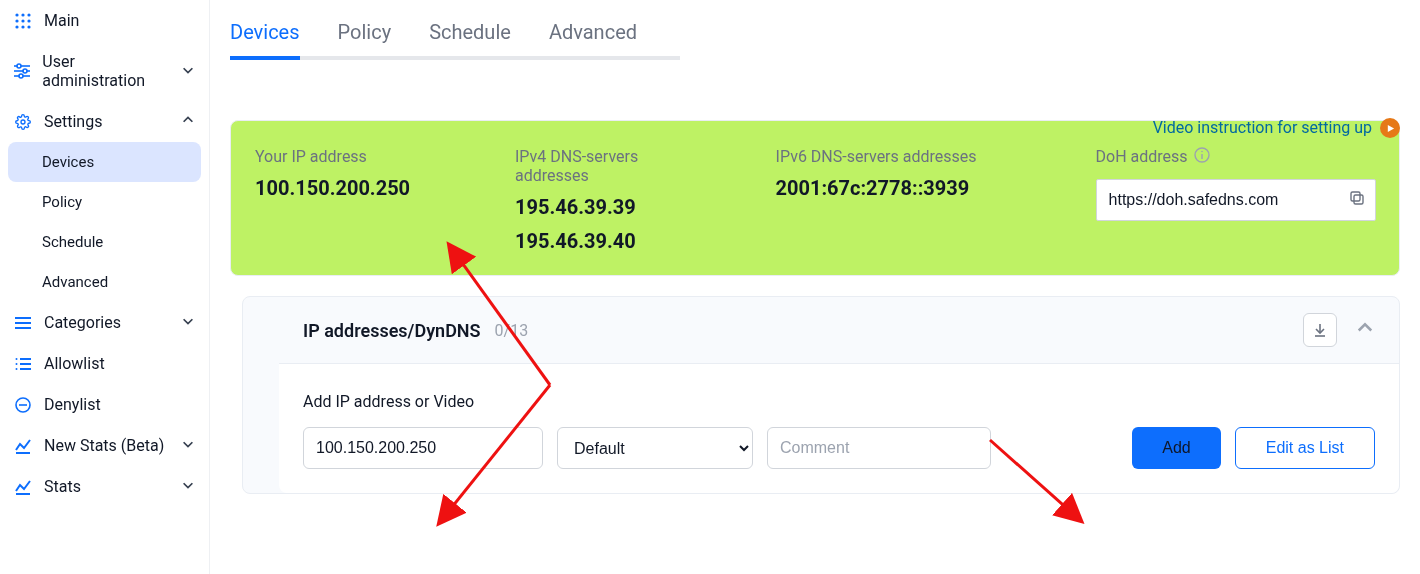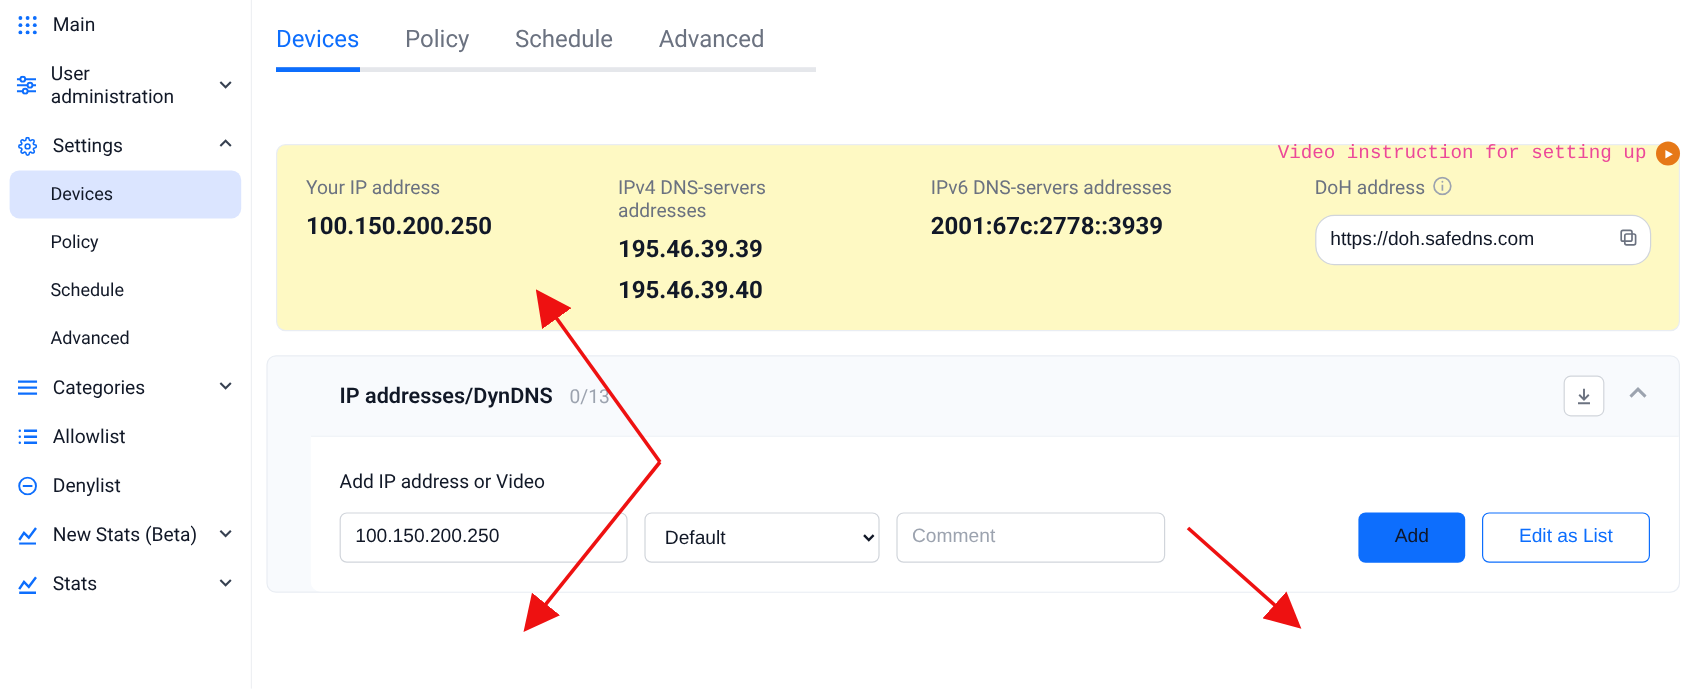--- a/index.html
+++ b/index.html
@@ -9,33 +9,33 @@
     .side-item { display: flex; align-items: center; gap: 12px; padding: 11px 14px; font-size: 16px; cursor: pointer; color: #111827; }
     .side-item .icon { width: 18px; height: 18px; display: inline-flex; align-items: center; justify-content: center; color: #0d6efd; }
     .side-item.sub { padding-left: 42px; font-size: 15px; color: #111827; }
     .side-item.sub.active { background: #dbe5ff; border-radius: 8px; margin: 0 8px; padding-left: 34px; }
     .side-item .chev { margin-left: auto; color: #374151; }
     .main { flex: 1; padding: 0 0 0 0; position: relative; }
     .tabs-wrap { padding: 20px 20px 0 20px; }
     .tabs { display: flex; gap: 38px; border-bottom: 4px solid #e5e7eb; width: 450px; }
     .tab { font-size: 20px; color: #6b7280; padding-bottom: 12px; margin-bottom: -4px; border-bottom: 4px solid transparent; cursor: pointer; }
     .tab.active { color: #0d6efd; border-bottom-color: #0d6efd; }
-    .video-link { position: absolute; right: 20px; top: 118px; color: #ec4899; font-size: 16px; display: flex; align-items: center; gap: 8px; cursor: pointer; font-family: Liberation Mono, monospace; }
+    .video-link { position: absolute; right: 20px; top: 118px; color: #0369a1; font-size: 16px; display: flex; align-items: flex-start; gap: 8px; cursor: pointer; }
     .video-link .play { width: 20px; height: 20px; border-radius: 50%; background: #e67817; display: inline-flex; align-items: center; justify-content: center; }
     .video-link .play svg { fill: #fff; }
-    .panel { margin: 60px 20px 0 20px; border: 1px solid #e9edf3; border-radius: 8px; background: #fef9c3; padding: 26px 24px 20px 24px; display: flex; gap: 60px; }
+    .panel { margin: 60px 20px 0 20px; border: 1px solid #e9edf3; border-radius: 8px; background: #bef264; padding: 26px 24px 20px 24px; display: flex; gap: 60px; }
     .panel .col { display: flex; flex-direction: column; gap: 6px; min-width: 200px; }
     .panel .lbl { color: #6b7280; font-size: 16px; margin-bottom: 2px; }
     .panel .val { color: #111827; font-size: 20px; font-weight: 700; line-height: 1.4; }
     .doh-wrap { display: flex; align-items: flex-start; gap: 6px; }
     .doh-box { position: relative; }
-    .doh-input { width: 280px; height: 42px; border: 1px solid #d1d5db; border-radius: 16px; padding: 0 40px 0 12px; font-size: 16px; color: #111827; background: #fff; }
+    .doh-input { width: 280px; height: 42px; border: 1px solid #d1d5db; border-radius: 2px; padding: 0 40px 0 12px; font-size: 16px; color: #111827; background: #fff; }
     .copy { position: absolute; right: 10px; top: 50%; transform: translateY(-50%); color: #6b7280; }
     .info-ic { color: #9ca3af; }
-    .section { margin: 20px 20px 0 12px; border: 1px solid #e9edf3; border-radius: 8px; background: #f8fafd; padding-left: 36px; }
+    .section { margin: 20px 20px 0 32px; border: 1px solid #e9edf3; border-radius: 8px; background: #f8fafd; padding-left: 36px; }
     .section-head { display: flex; align-items: center; padding: 16px 24px; }
     .section-title { font-size: 18px; font-weight: 600; color: #111827; }
     .section-count { margin-left: 14px; color: #9ca3af; font-size: 16px; }
     .section-actions { margin-left: auto; display: flex; align-items: center; gap: 18px; color: #6b7280; }
     .ic-btn { width: 34px; height: 34px; border: 1px solid #d1d5db; border-radius: 6px; display: inline-flex; align-items: center; justify-content: center; background: #fff; cursor: pointer; }
     .section-body { background: #fff; border-top: 1px solid #e9edf3; border-radius: 0 0 8px 8px; padding: 28px 24px 24px 24px; }
     .form-lbl { font-size: 16px; color: #111827; margin-bottom: 16px; }
     .form-row { display: flex; gap: 14px; align-items: center; }
     .txt, .sel { height: 42px; border: 1px solid #d1d5db; border-radius: 6px; padding: 0 12px; font-size: 16px; color: #111827; }
     .txt.ip { width: 240px; }

